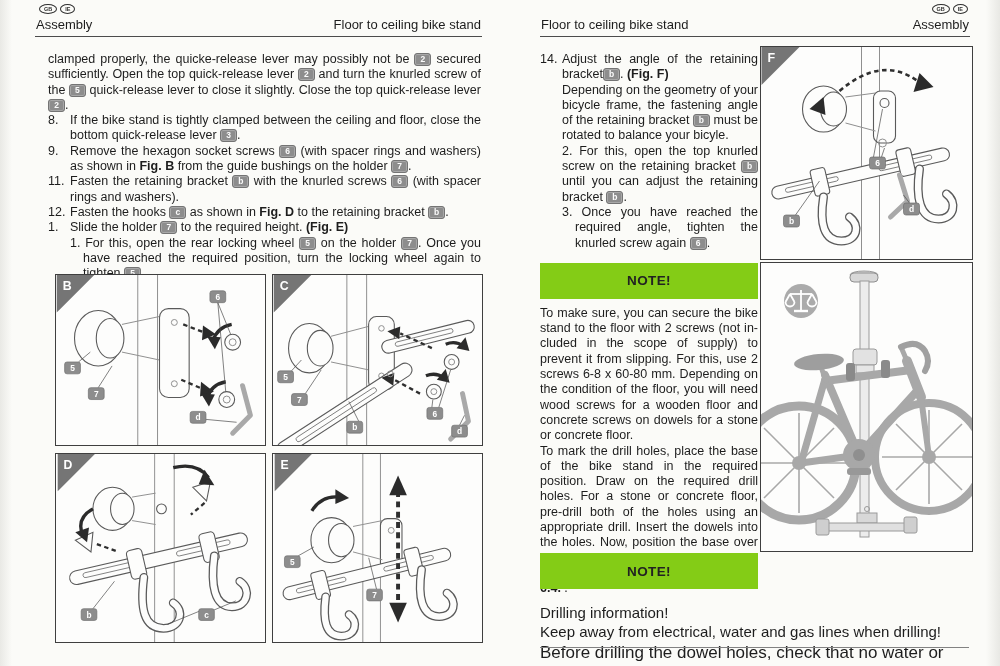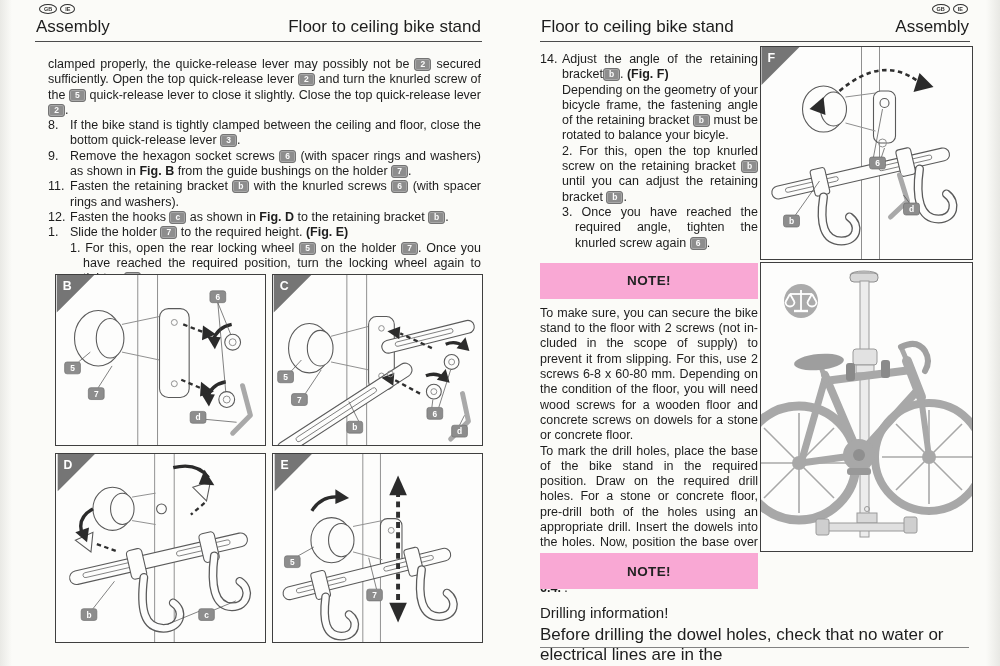--- a/index.html
+++ b/index.html
@@ -4,21 +4,21 @@
 <style>
   html,body{margin:0;padding:0;}
   body{
     width:1000px;height:666px;position:relative;overflow:hidden;
     background:linear-gradient(90deg,#e9e9e5 0,#fbfbf8 1.2%,#fbfbf8 98.6%,#e8e8e4 100%);
     font-family:"Liberation Sans",sans-serif;color:#1d1d1d;
   }
   .page{position:absolute;top:4px;}
   .page-left{left:35px;width:447px;height:655px;}
   .page-right{left:540px;width:430px;height:660px;}
-  .hdr-row{display:flex;justify-content:space-between;font-size:17px;padding:0 1px;}
+  .hdr-row{display:flex;justify-content:space-between;font-size:13px;padding:0 1px;}
   .rule{border-top:1.8px solid #4c4c4c;margin-top:4px;}
   .cbadges{display:flex;gap:3px;}
   .cbadge{display:inline-block;border:1px solid #2e2e2e;border-radius:50%;
     font-size:5.5px;font-weight:bold;padding:1px 4px;color:#2e2e2e;line-height:6px;}
   .body-txt{font-size:12.5px;line-height:15.3px;text-align:justify;}
   .pl-body{margin:15px 12px 0 13px;width:433px;}
   .step{display:flex;}
   .step .num{width:22px;flex:0 0 22px;}
   .step .stx{flex:1;}
   .substep{margin-left:22px;}
@@ -48,21 +48,21 @@
   .pb-r{fill:#8d8d8d;stroke:#6f6f6f;stroke-width:.7;}
   .pb-t{fill:#fff;font:bold 8.5px "Liberation Sans",sans-serif;text-anchor:middle;}
   .cn-tri{fill:#757575;}
   .cn-t{fill:#fff;font:bold 12.5px "Liberation Sans",sans-serif;}
   
   .pr-badges{position:absolute;right:2px;top:0;}
   .pr-hdr{margin-top:13px;}
   .col-left{position:absolute;left:0;top:48px;width:218px;}
   .s14{display:flex;}
   .s14 .num{width:22px;flex:0 0 22px;}
-  .notebox{height:36px;background:#f9a8d4;display:flex;align-items:center;justify-content:center;
+  .notebox{height:36px;background:#84cc16;display:flex;align-items:center;justify-content:center;
     font-weight:bold;font-size:13.5px;letter-spacing:.4px;color:#222;}
   .nb1{margin-top:12px;}
   .npara{margin:7px 0 0 0;}
   .fig-f{position:absolute;left:220px;top:42px;width:211px;height:212px;}
   .fig-bike{position:absolute;left:220px;top:258px;width:211px;height:288px;}
   .note2{position:absolute;left:0;top:549px;width:218px;}
   .drill{position:absolute;left:0;top:600px;width:430px;}
   .drill-l1,.drill-l2{font-size:15px;line-height:18.5px;}
   .drill-l3{font-size:17px;margin-top:2px;}
   .bot-rule{position:absolute;left:0;top:643px;width:429px;border-top:1.6px solid #828282;}
@@ -492,17 +492,18 @@
       </g>
     </svg>
   </div>
 
   <div class="notebox note2">
     <span>NOTE!</span>
   </div>
 
   <div class="drill">
     <div class="drill-l1">Drilling information!</div>
+    <div class="drill-l2">Keep away from electrical, water and gas lines when drilling!</div>
     <div class="drill-l3">Before drilling the dowel holes, check that no water or electrical lines are in the</div>
   </div>
 
   <div class="bot-rule"></div>
 </div>
 
 </body></html>

